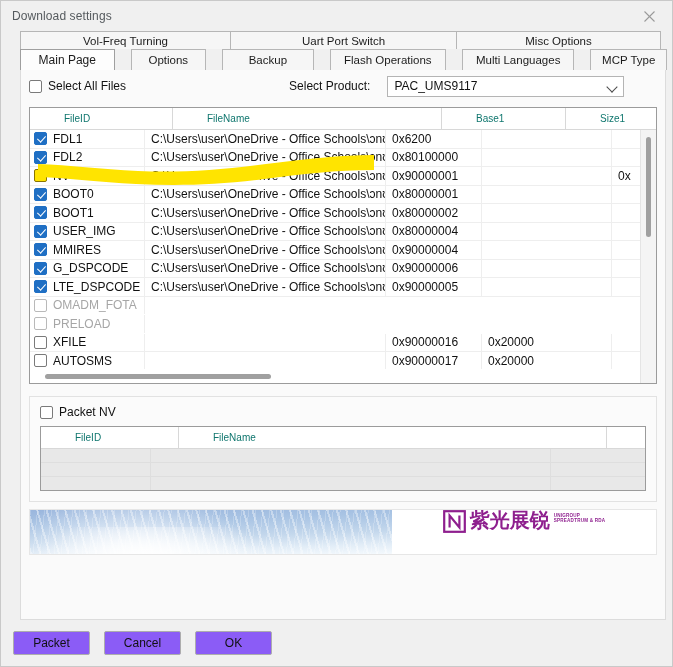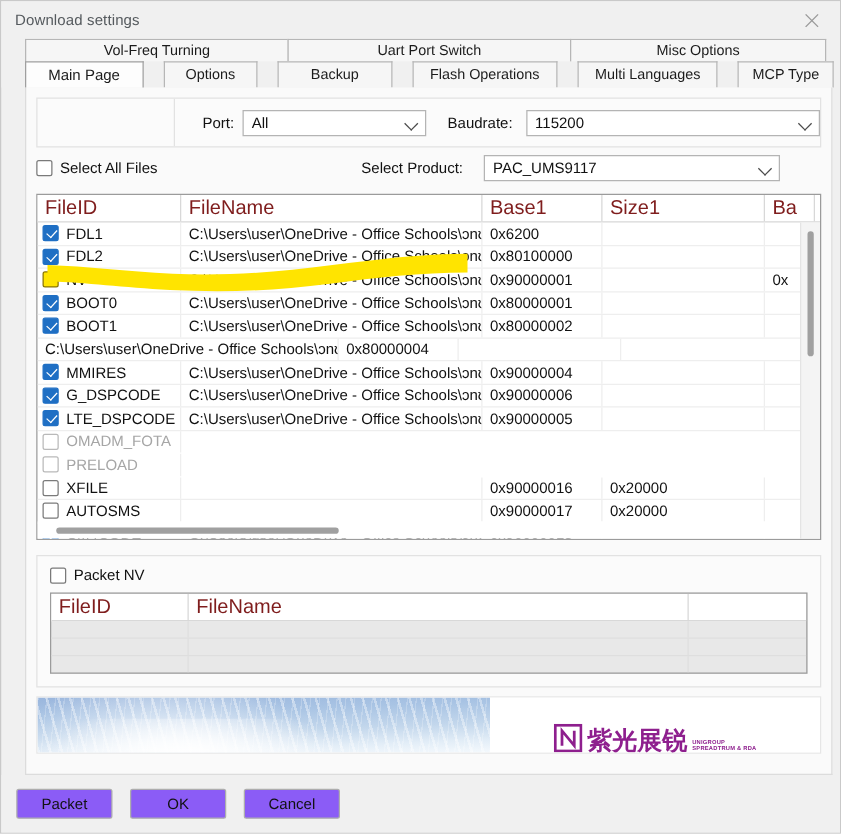--- a/index.html
+++ b/index.html
@@ -187,28 +187,29 @@
     position: relative;
     overflow: hidden;
   }
   .thead {
     display: flex;
     height: 22px;
     background: #fff;
     border-bottom: 1px solid #d8d8d8;
   }
   .th {
-    font-size: 16px;
-    color: #7f1d1d;
+    font-size: 10px;
+    color: #0f766e;
     display: flex;
     align-items: center;
     padding-left: 6px;
     border-right: 1px solid #d8d8d8;
     overflow: hidden;
     white-space: nowrap;
+    margin-left: 28px;
   }
   .tbody { position: absolute; top: 22px; left:0; right: 0; bottom: 0; }
   .trow {
     display: flex;
     height: 18.5px;
     border-bottom: 1px solid #eeeeee;
     position: relative;
   }
   .td {
     font-size: 12px;
@@ -318,21 +319,21 @@
   .banner-sky::after {
     content: "";
     position: absolute;
     left: 0; right: 0; bottom: 0; height: 62%;
     background: radial-gradient(ellipse 170px 60px at 34% 108%, rgba(255,255,255,.92), rgba(255,255,255,0) 70%);
   }
   .banner-logo {
     flex: 1 1 auto;
     background: #fff;
     display: flex;
-    align-items: flex-end;
+    align-items: flex-start;
     justify-content: center;
     gap: 4px;
   }
   .logo-mark {
     width: 23px; height: 23px;
     flex: 0 0 23px;
     position: relative;
   }
   .logo-cn {
     font-family: "DejaVu Sans", sans-serif;
@@ -425,35 +426,20 @@
           <span>Multi Languages</span>
         </div>
       <div class="tab" style="width:77px">
           <span>MCP Type</span>
         </div>
     </div>
   </div>
 
   <div class="content">
 
-    <div class="group">
-      <div class="portrow">
-        <div class="celldiv"></div>
-        <div class="lbl" style="margin-left:22px">Port:</div>
-        <div class="combo" style="width:148px;margin-left:7px">
-          <span class="val">All</span>
-          <span class="chev"></span>
-        </div>
-        <div class="lbl" style="margin-left:17px">Baudrate:</div>
-        <div class="combo" style="width:237px;margin-left:11px">
-          <span class="val">115200</span>
-          <span class="chev"></span>
-        </div>
-      </div>
-    </div>
 
     <div class="selrow">
       <span class="cbx"></span>
       <span class="lbl" style="margin-left:6px">Select All Files</span>
       <span class="lbl" style="margin-left:163px">Select Product:</span>
       <span class="combo" style="width:237px;margin-left:17px">
         <span class="val">PAC_UMS9117</span>
         <span class="chev"></span>
       </span>
     </div>
@@ -511,20 +497,24 @@
             <div class="td id c-fileid">
               <span class="cbx checked"></span>
               <span>BOOT1</span>
             </div>
             <div class="td c-filename">C:\Users\user\OneDrive - Office Schools\ɔnʊn...</div>
             <div class="td c-base1">0x80000002</div>
             <div class="td c-size1"></div>
             <div class="td c-base2" style="border-right: none;"></div>
           </div>
           <div class="trow">
+            <div class="td id c-fileid">
+              <span class="cbx checked"></span>
+              <span>USER_IMG</span>
+            </div>
             <div class="td c-filename">C:\Users\user\OneDrive - Office Schools\ɔnʊn...</div>
             <div class="td c-base1">0x80000004</div>
             <div class="td c-size1"></div>
             <div class="td c-base2" style="border-right: none;"></div>
           </div>
           <div class="trow">
             <div class="td id c-fileid">
               <span class="cbx checked"></span>
               <span>MMIRES</span>
             </div>
@@ -662,17 +652,17 @@
           <span>UNIGROUP</span>
           <span>SPREADTRUM &amp; RDA</span>
         </span>
       </div>
     </div>
 
   </div>
 
   <div class="footer">
     <div class="btn">Packet</div>
+    <div class="btn">Cancel</div>
     <div class="btn">OK</div>
-    <div class="btn">Cancel</div>
   </div>
 
 </div>
 
 </body></html>

